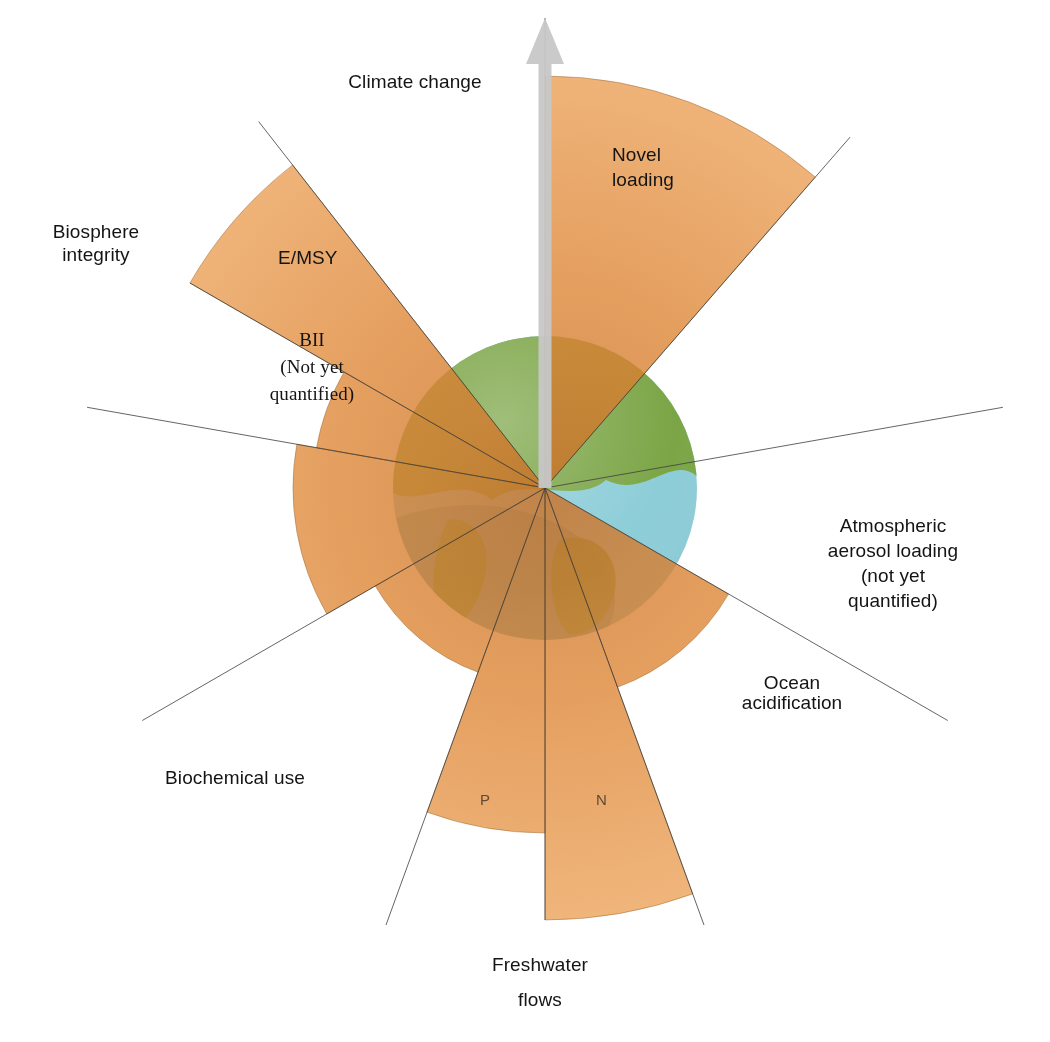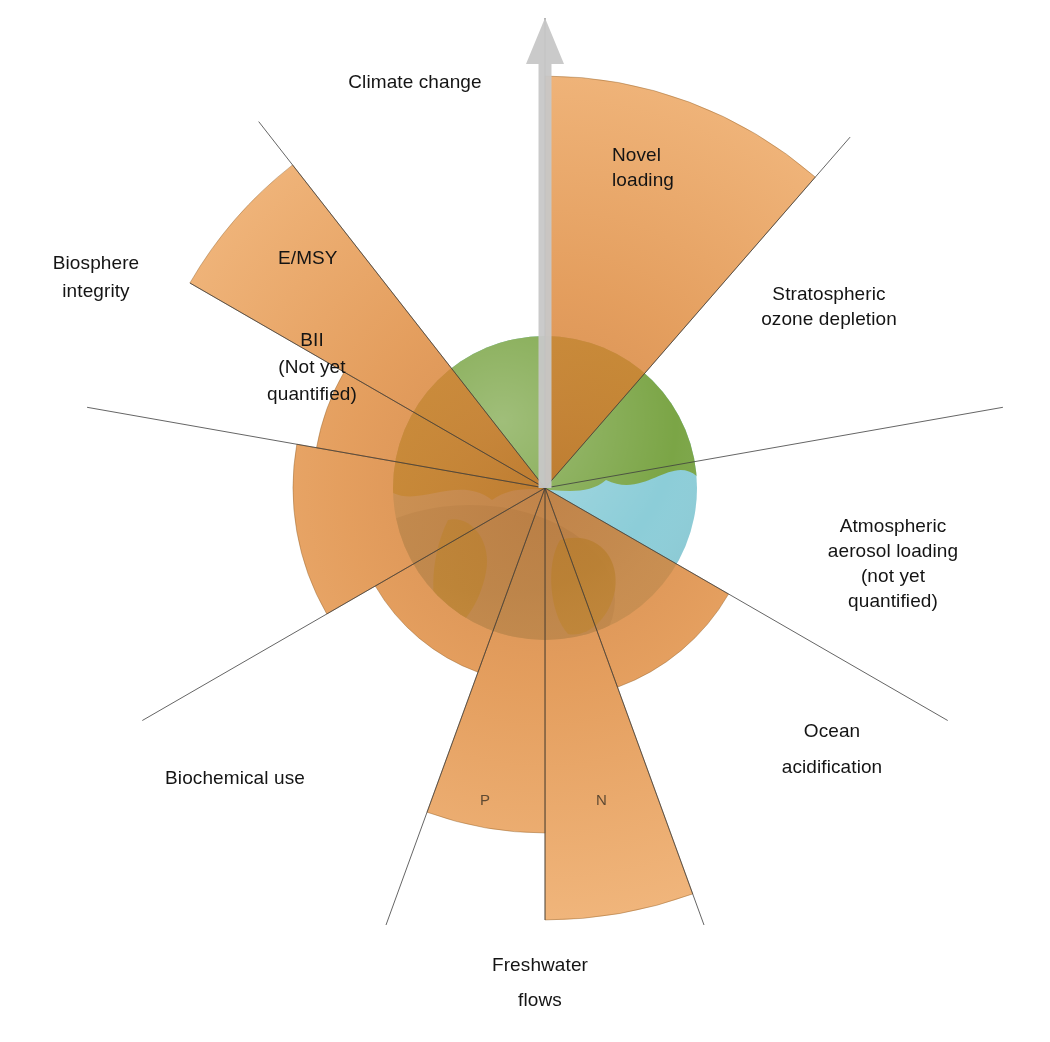--- a/index.html
+++ b/index.html
@@ -26,26 +26,26 @@
   
   .label{
     position:absolute;white-space:pre-line;
     font-size:19px;line-height:26px;letter-spacing:.1px;
     color:var(--label-text);text-align:center;transform:translateX(-50%);
   }
   .pos-climate{left:415px;top:69px;}
   .pos-novel{left:612px;top:142px;text-align:left;transform:none;line-height:25px;}
   .pos-ozone{left:829px;top:281px;line-height:25px;}
   .pos-aerosol{left:893px;top:513px;line-height:25px;}
-  .pos-ocean{left:792px;top:713px;line-height:36px;margin-left:40px;}
+  .pos-ocean{left:792px;top:673px;line-height:20px;}
   .pos-biochemical{left:540px;top:947px;line-height:35px;}
   .pos-freshwater{left:235px;top:765px;}
   .pos-land{left:171px;top:538px;line-height:32px;}
-  .pos-bii{left:312px;top:326px;line-height:27px;}
-  .pos-biosphere{left:96px;top:249px;line-height:28px;}
+  .pos-bii{left:312px;top:326px;line-height:27px;font-family:Liberation Serif, serif;}
+  .pos-biosphere{left:96px;top:220px;line-height:23px;}
   .pos-emsy{left:278px;top:245px;text-align:left;transform:none;}
   .sub-label{position:absolute;font-size:15px;color:var(--sublabel-text);}
   .pos-p{left:480px;top:791px;}
   .pos-n{left:596px;top:791px;}
 </style>
 </head>
 <body>
 
 <div class="stage">
 
@@ -102,22 +102,20 @@
         <line x1="545" y1="488" x2="258.7" y2="121.6" class="divider"></line>
       </g>
     <g id="arrow-layer">
         <polygon points="545,18 526,64 538.5,64 538.5,488 551.5,488 551.5,64 564,64" class="arrow"></polygon>
       </g>
   </svg>
 
   <div class="label pos-climate">Climate change</div>
   <div class="label pos-novel">Novel
 loading</div>
-  <div class="label pos-ozone">Stratospheric
-ozone depletion</div>
   <div class="label pos-aerosol">Atmospheric
 aerosol loading
 (not yet
 quantified)</div>
   <div class="label pos-ocean">Ocean
 acidification</div>
   <div class="label pos-biochemical">Freshwater
 flows</div>
   <div class="label pos-freshwater">Biochemical use</div>
   <div class="label pos-bii">BII

